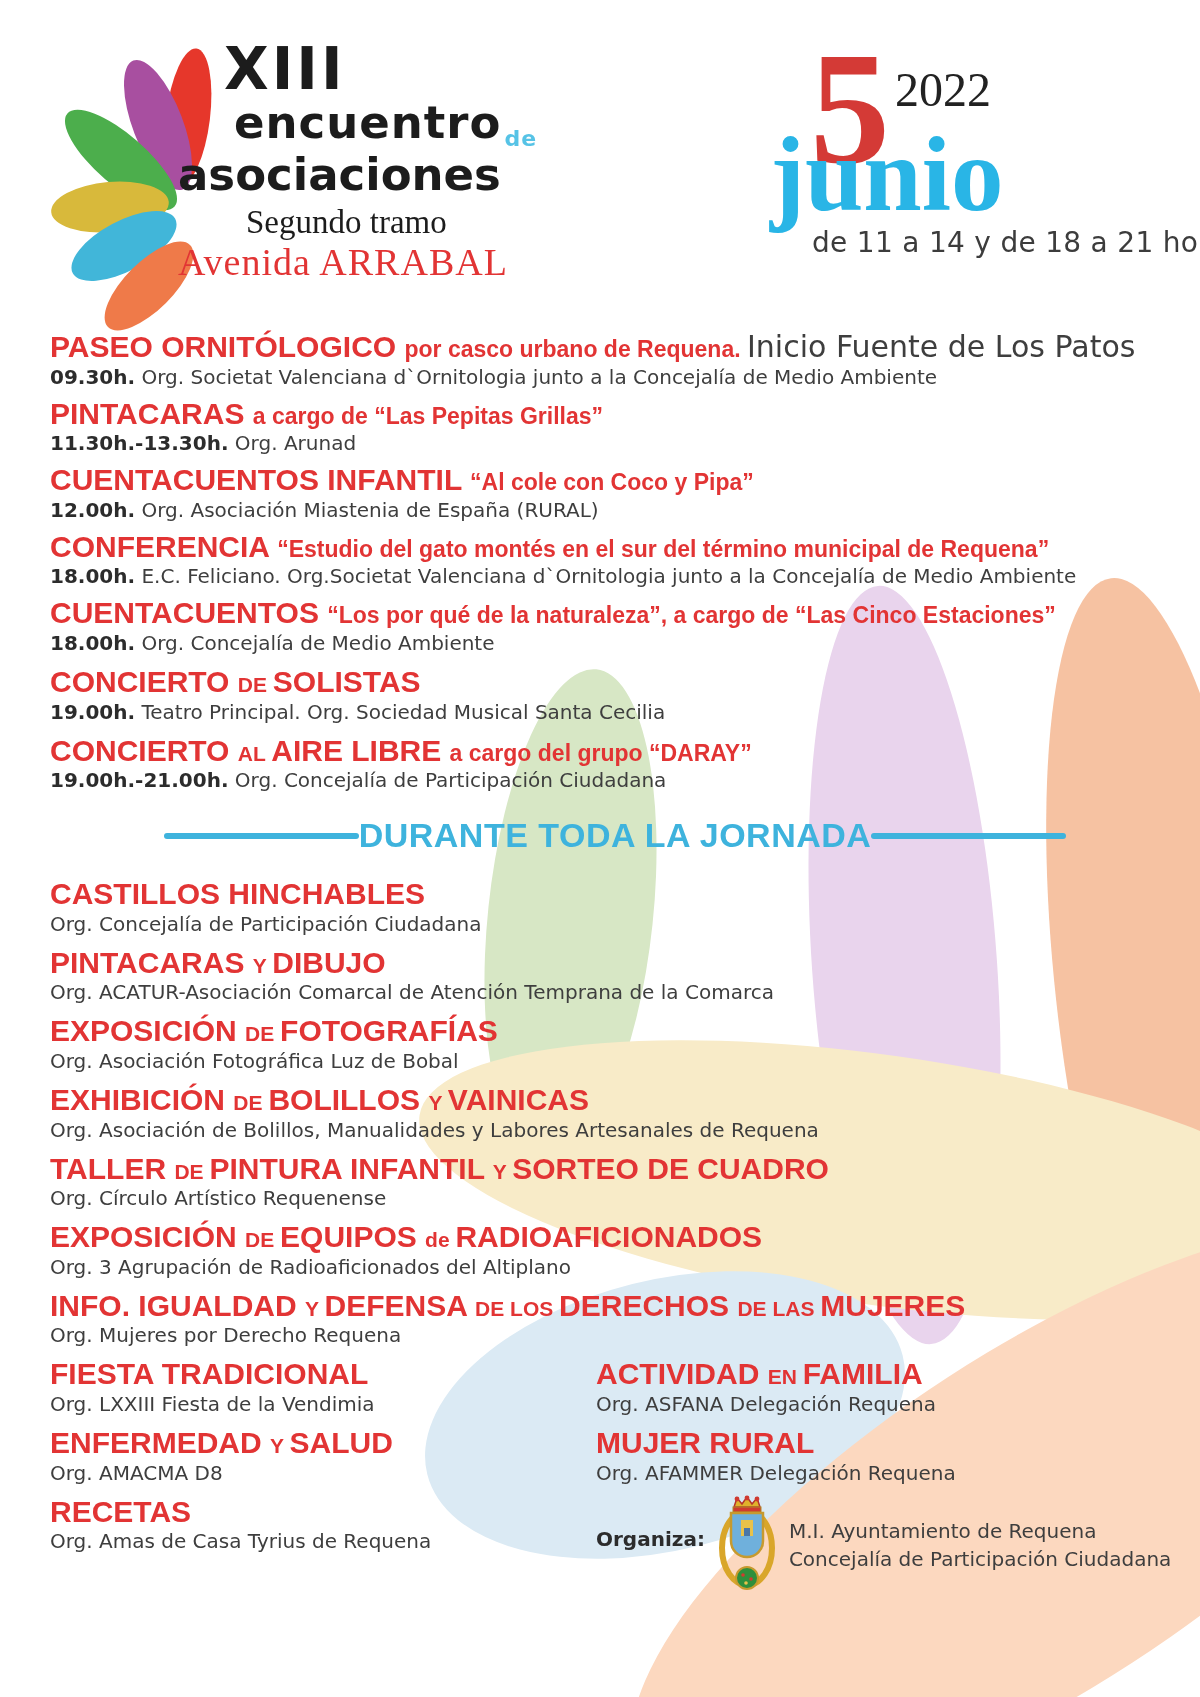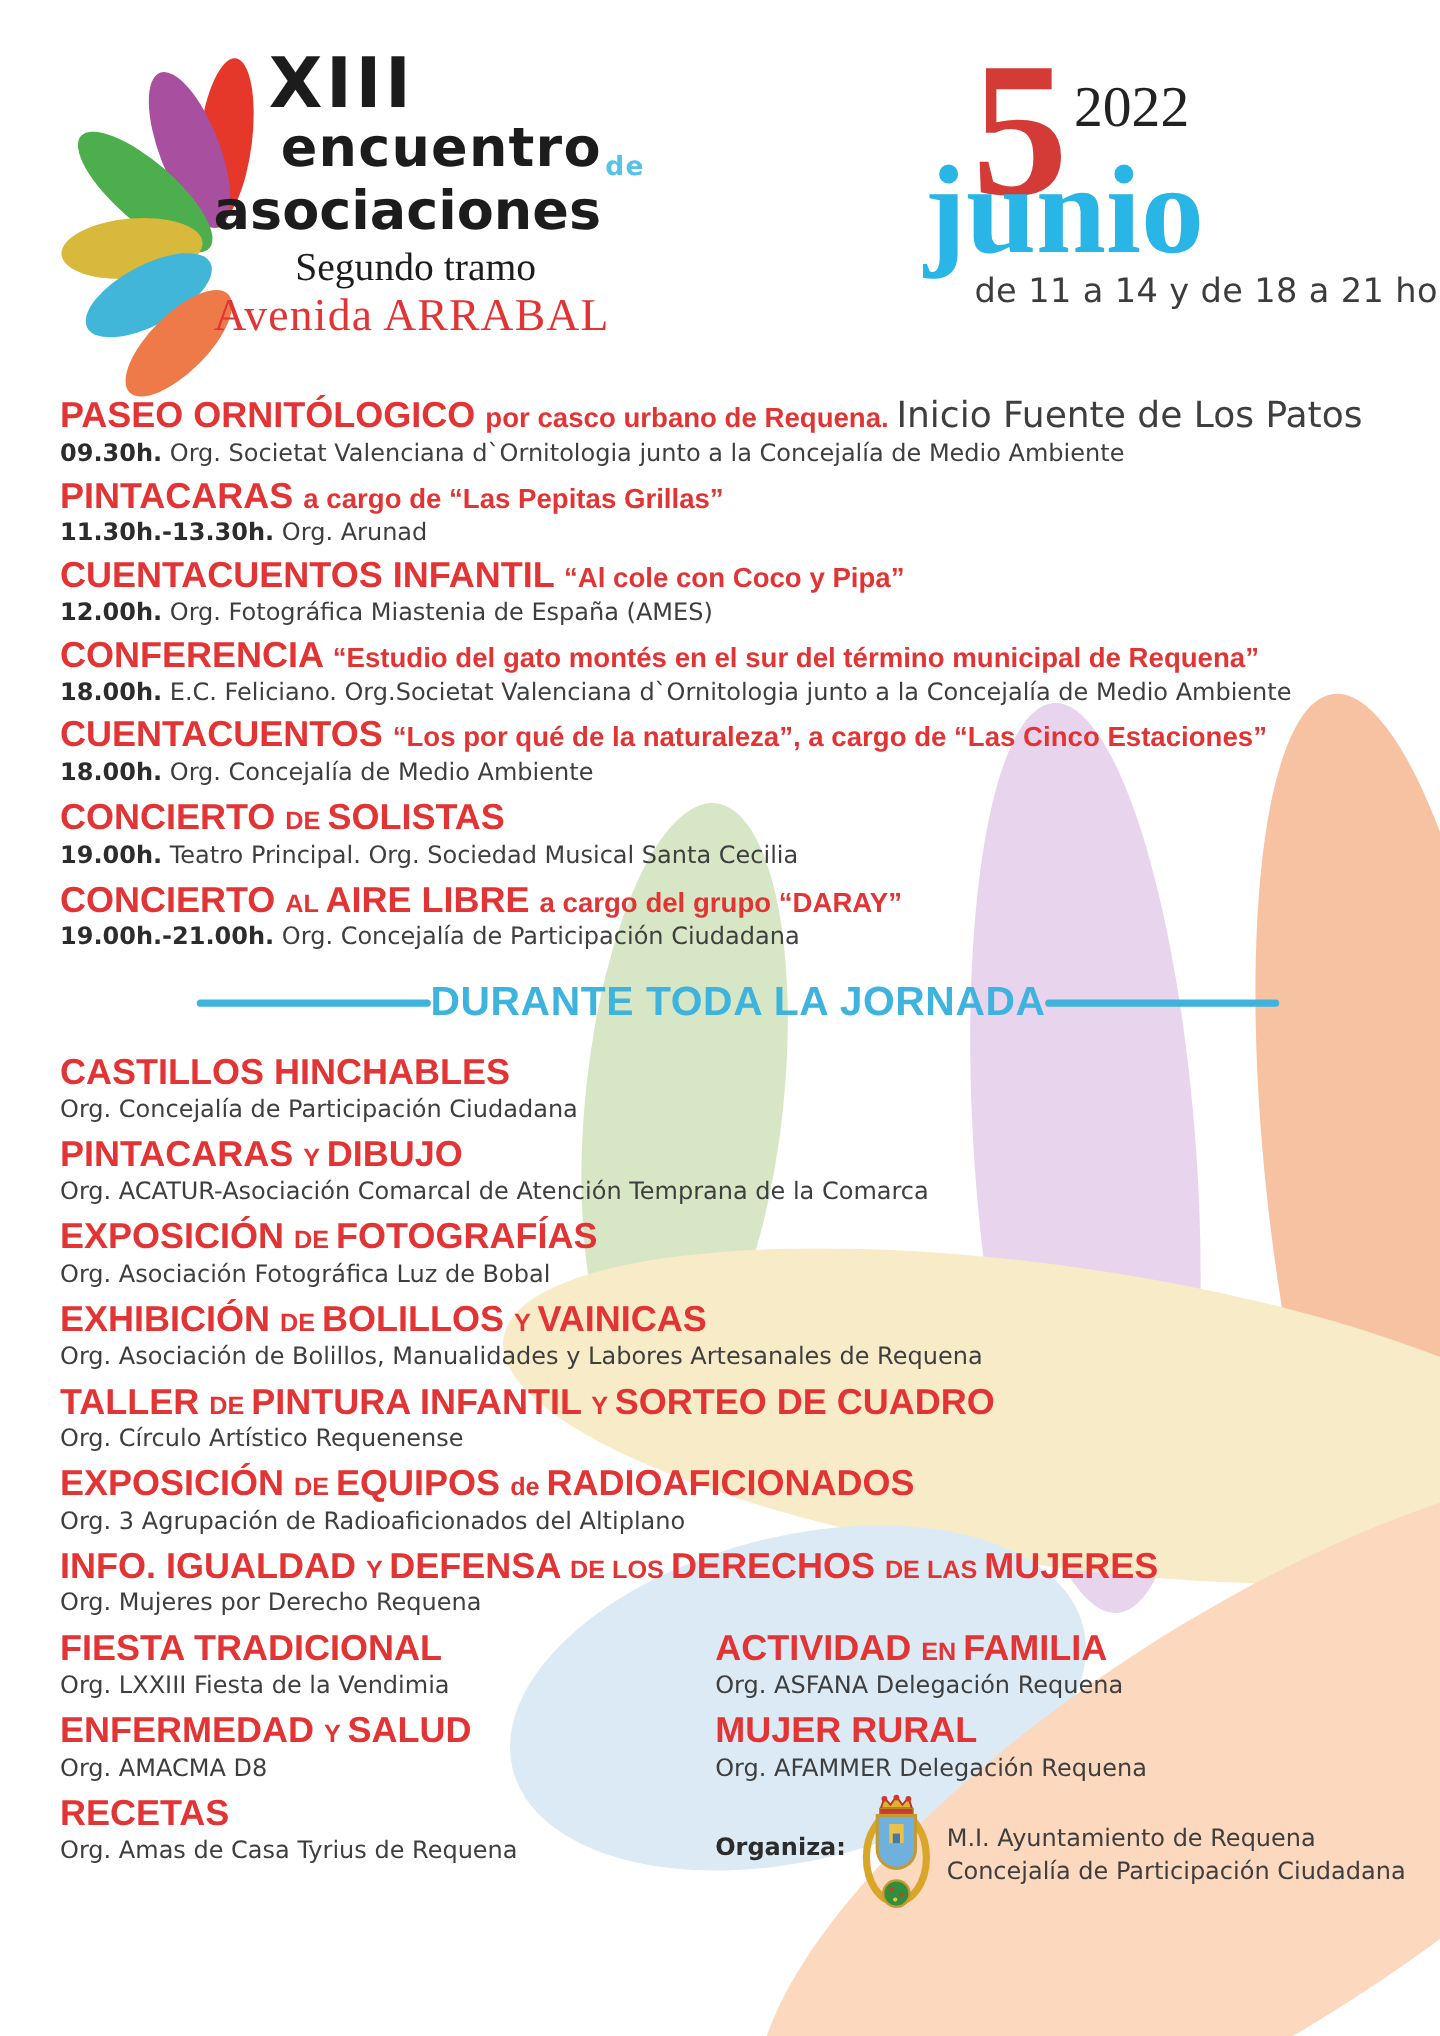--- a/index.html
+++ b/index.html
@@ -106,21 +106,21 @@
         <div class="event">
           <div class="event-title"><span class="seg-big">PASEO ORNITÓLOGICO </span><span class="seg-sub">por casco urbano de Requena. </span><span class="seg-plain">Inicio Fuente de Los Patos</span></div>
           <div class="event-info"><span class="seg-bold">09.30h.</span><span class="seg-plain"> Org. Societat Valenciana d`Ornitologia junto a la Concejalía de Medio Ambiente</span></div>
         </div>
         <div class="event">
           <div class="event-title"><span class="seg-big">PINTACARAS </span><span class="seg-sub">a cargo de “Las Pepitas Grillas”</span></div>
           <div class="event-info"><span class="seg-bold">11.30h.-13.30h.</span><span class="seg-plain"> Org. Arunad</span></div>
         </div>
         <div class="event">
           <div class="event-title"><span class="seg-big">CUENTACUENTOS INFANTIL </span><span class="seg-sub">“Al cole con Coco y Pipa”</span></div>
-          <div class="event-info"><span class="seg-bold">12.00h.</span><span class="seg-plain"> Org. Fotográfica Miastenia de España (AMES)</span></div>
+          <div class="event-info"><span class="seg-bold">12.00h.</span><span class="seg-plain"> Org. Asociación Miastenia de España (RURAL)</span></div>
         </div>
         <div class="event">
           <div class="event-title"><span class="seg-big">CONFERENCIA </span><span class="seg-sub">“Estudio del gato montés en el sur del término municipal de Requena”</span></div>
           <div class="event-info"><span class="seg-bold">18.00h.</span><span class="seg-plain"> E.C. Feliciano. Org.Societat Valenciana d`Ornitologia junto a la Concejalía de Medio Ambiente</span></div>
         </div>
         <div class="event">
           <div class="event-title"><span class="seg-big">CUENTACUENTOS </span><span class="seg-sub">“Los por qué de la naturaleza”, a cargo de “Las Cinco Estaciones”</span></div>
           <div class="event-info"><span class="seg-bold">18.00h.</span><span class="seg-plain"> Org. Concejalía de Medio Ambiente</span></div>
         </div>
         <div class="event">

